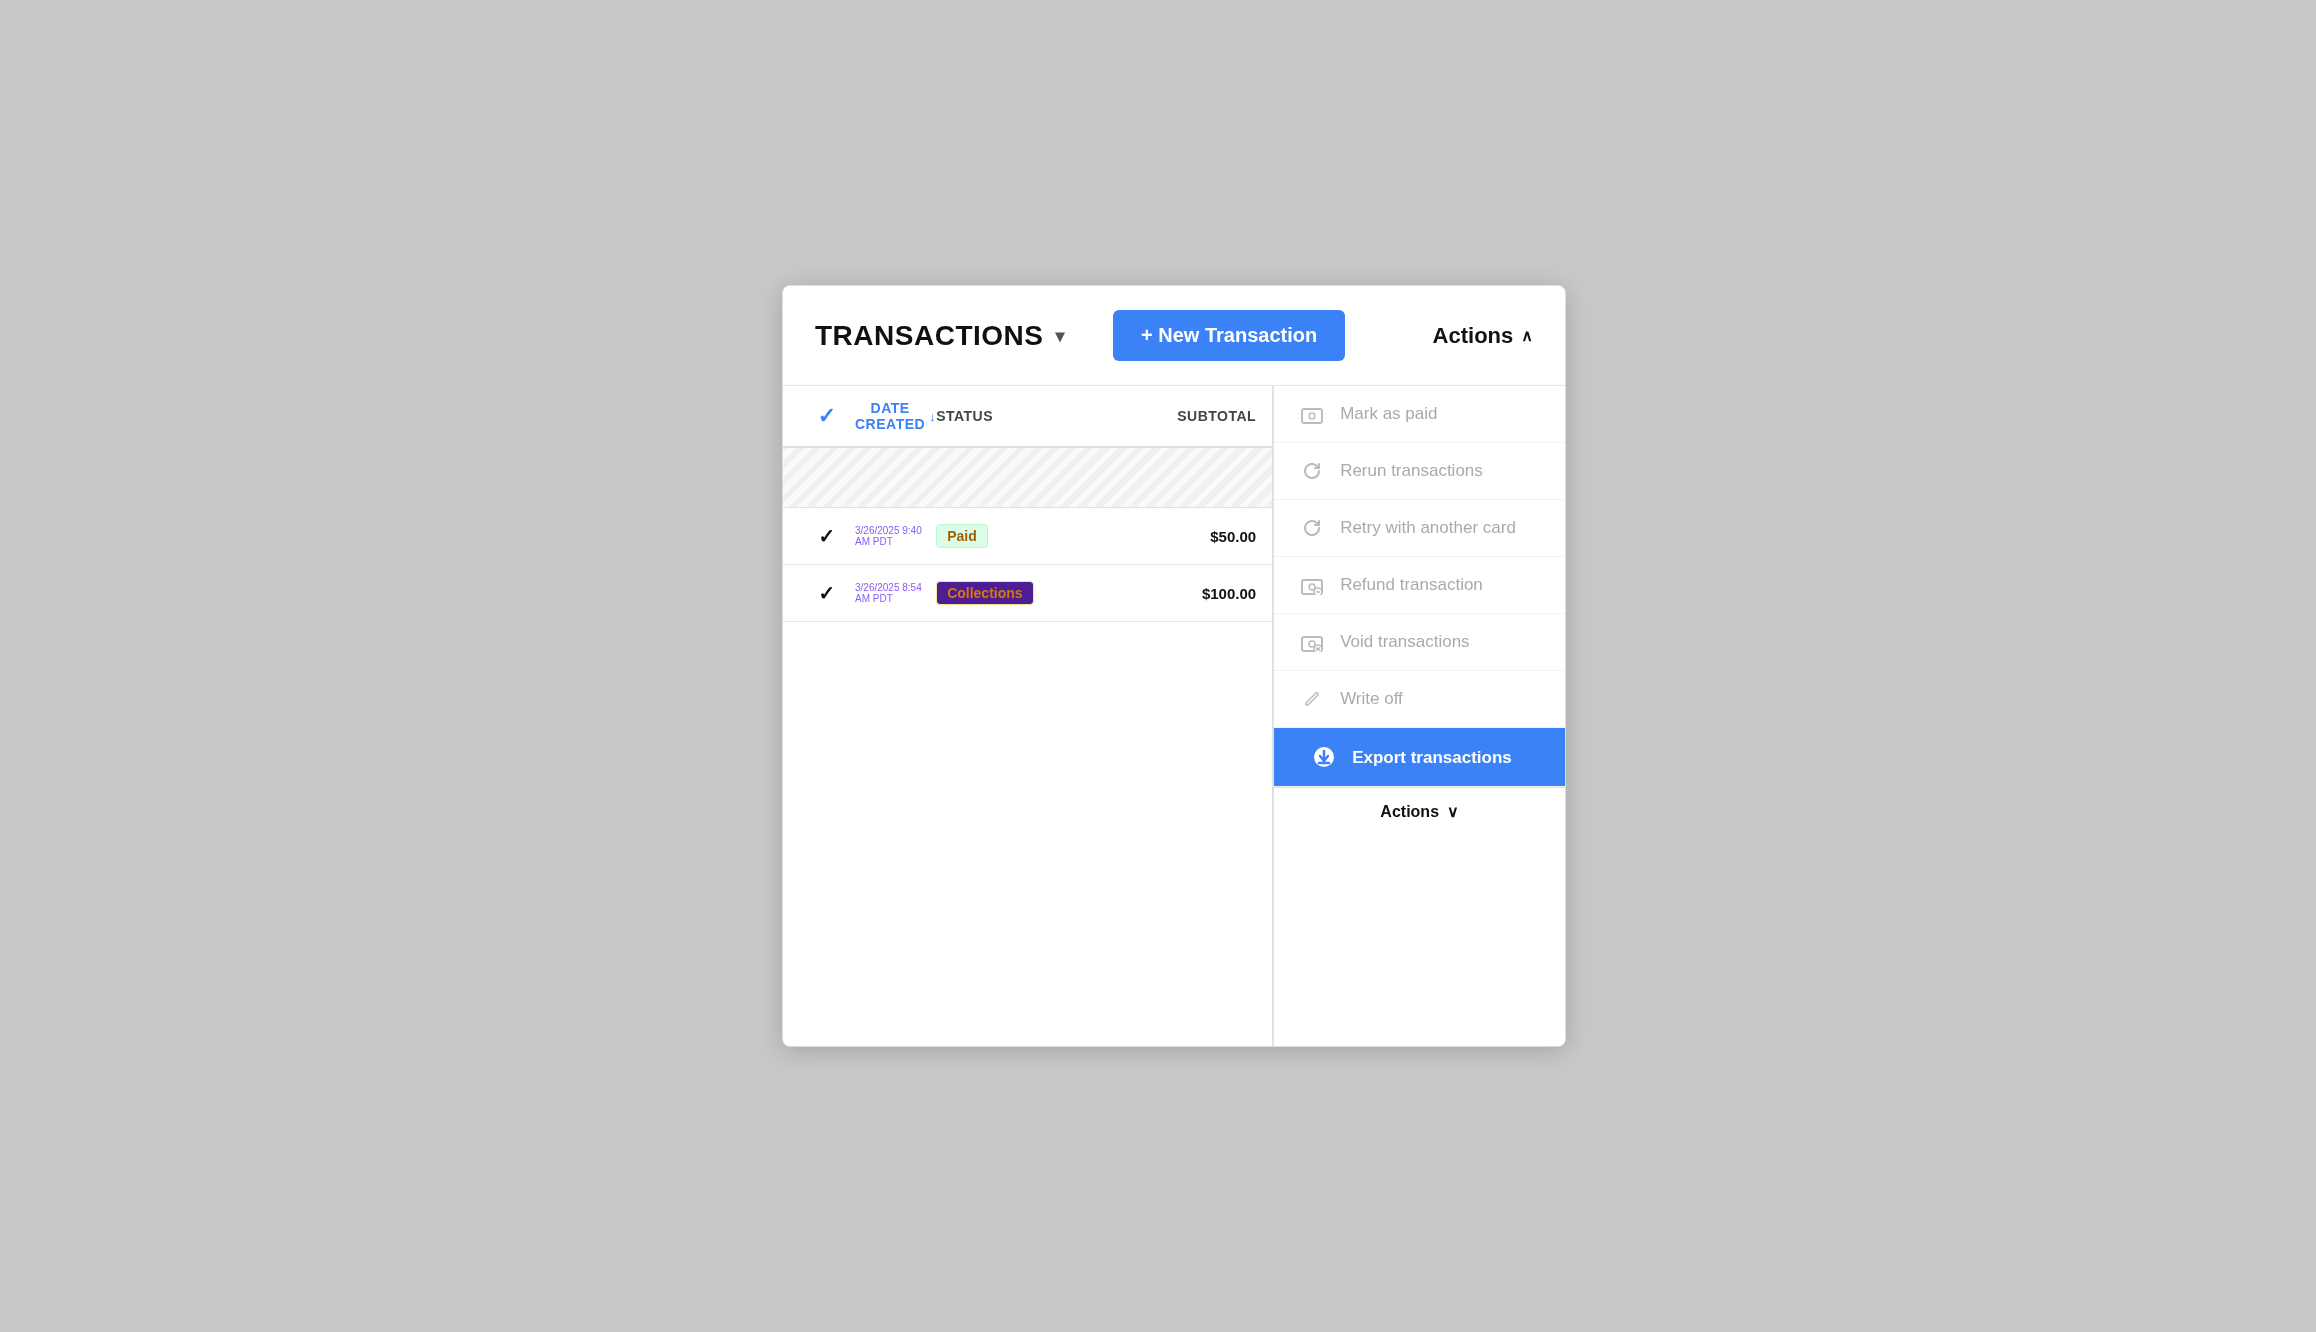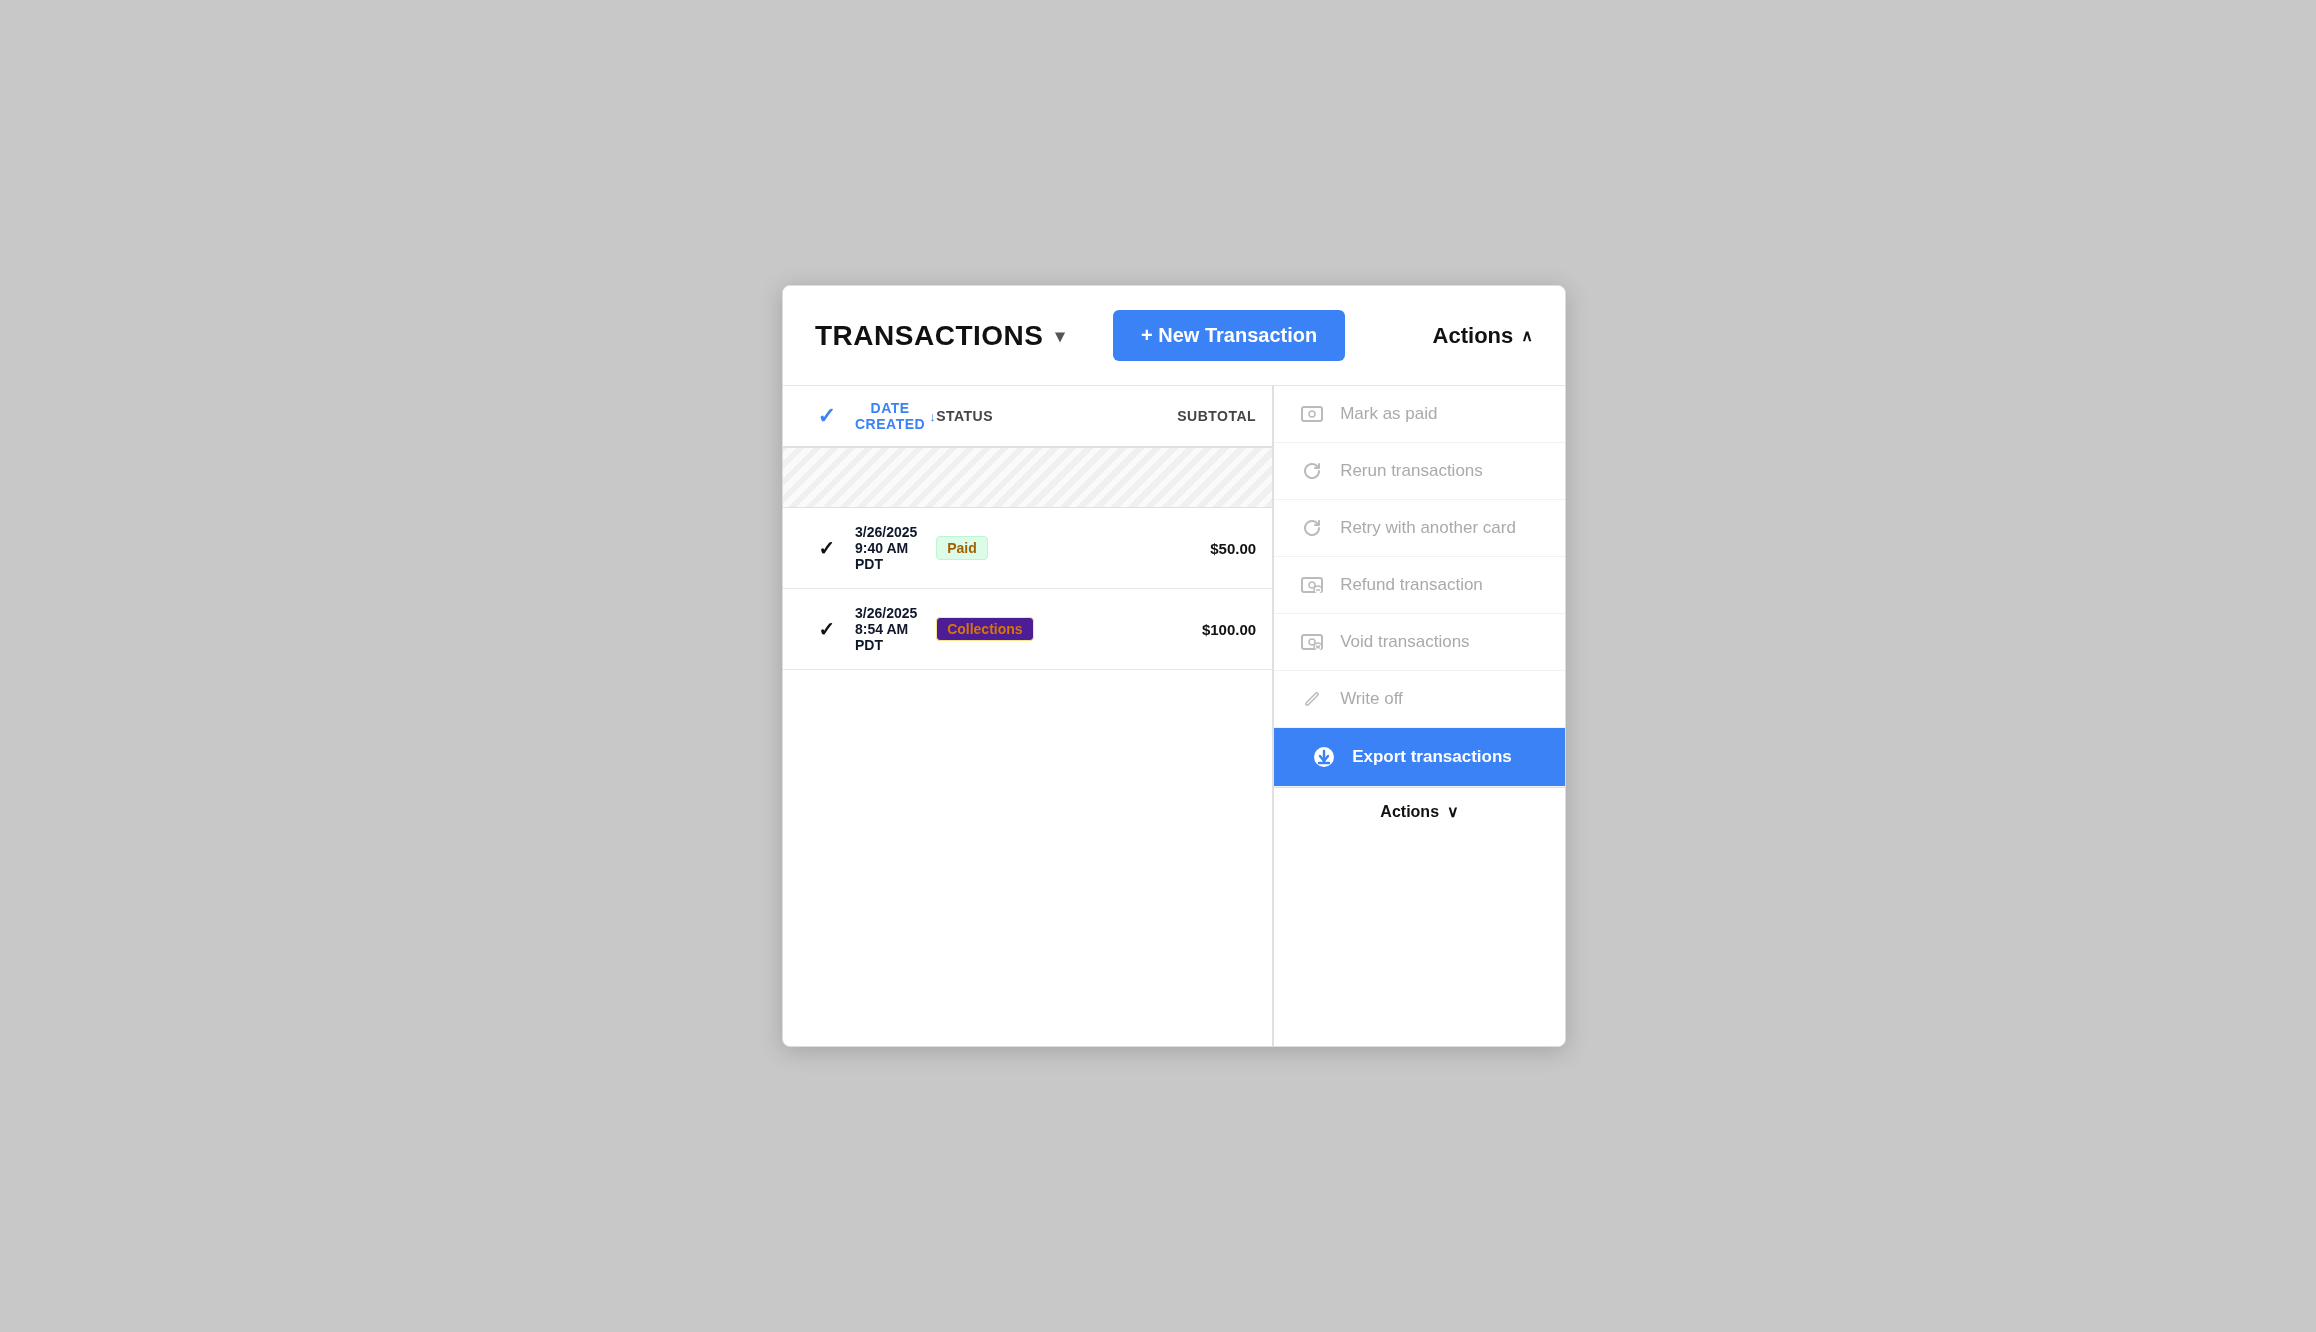--- a/index.html
+++ b/index.html
@@ -145,23 +145,23 @@
       display: flex;
       align-items: center;
       justify-content: center;
     }
     .check-icon {
       font-size: 20px;
       font-weight: 900;
       color: #111;
     }
     .row-date {
-      font-size: 14px;
-      font-weight: 700;
-      color: #0f172a;
+      font-size: 10px;
+      font-weight: 400;
+      color: #8b5cf6;
     }
     .status-badge {
       display: inline-block;
       padding: 3px 10px;
       border-radius: 4px;
       font-size: 14px;
       font-weight: 600;
     }
     .status-paid {
       color: #a16207;
@@ -188,21 +188,21 @@
     .actions-dropdown {
       width: 320px;
       background: #fff;
       border-left: 1px solid #e0e0e0;
       display: flex;
       flex-direction: column;
       min-height: 660px;
     }
     .dropdown-item {
       display: flex;
-      align-items: center;
+      align-items: flex-end;
       gap: 14px;
       padding: 18px 24px;
       cursor: pointer;
       border-bottom: 1px solid #f2f2f2;
       font-size: 17px;
       font-weight: 500;
       color: #aaa;
     }
     .dropdown-item.active {
       color: #111;

